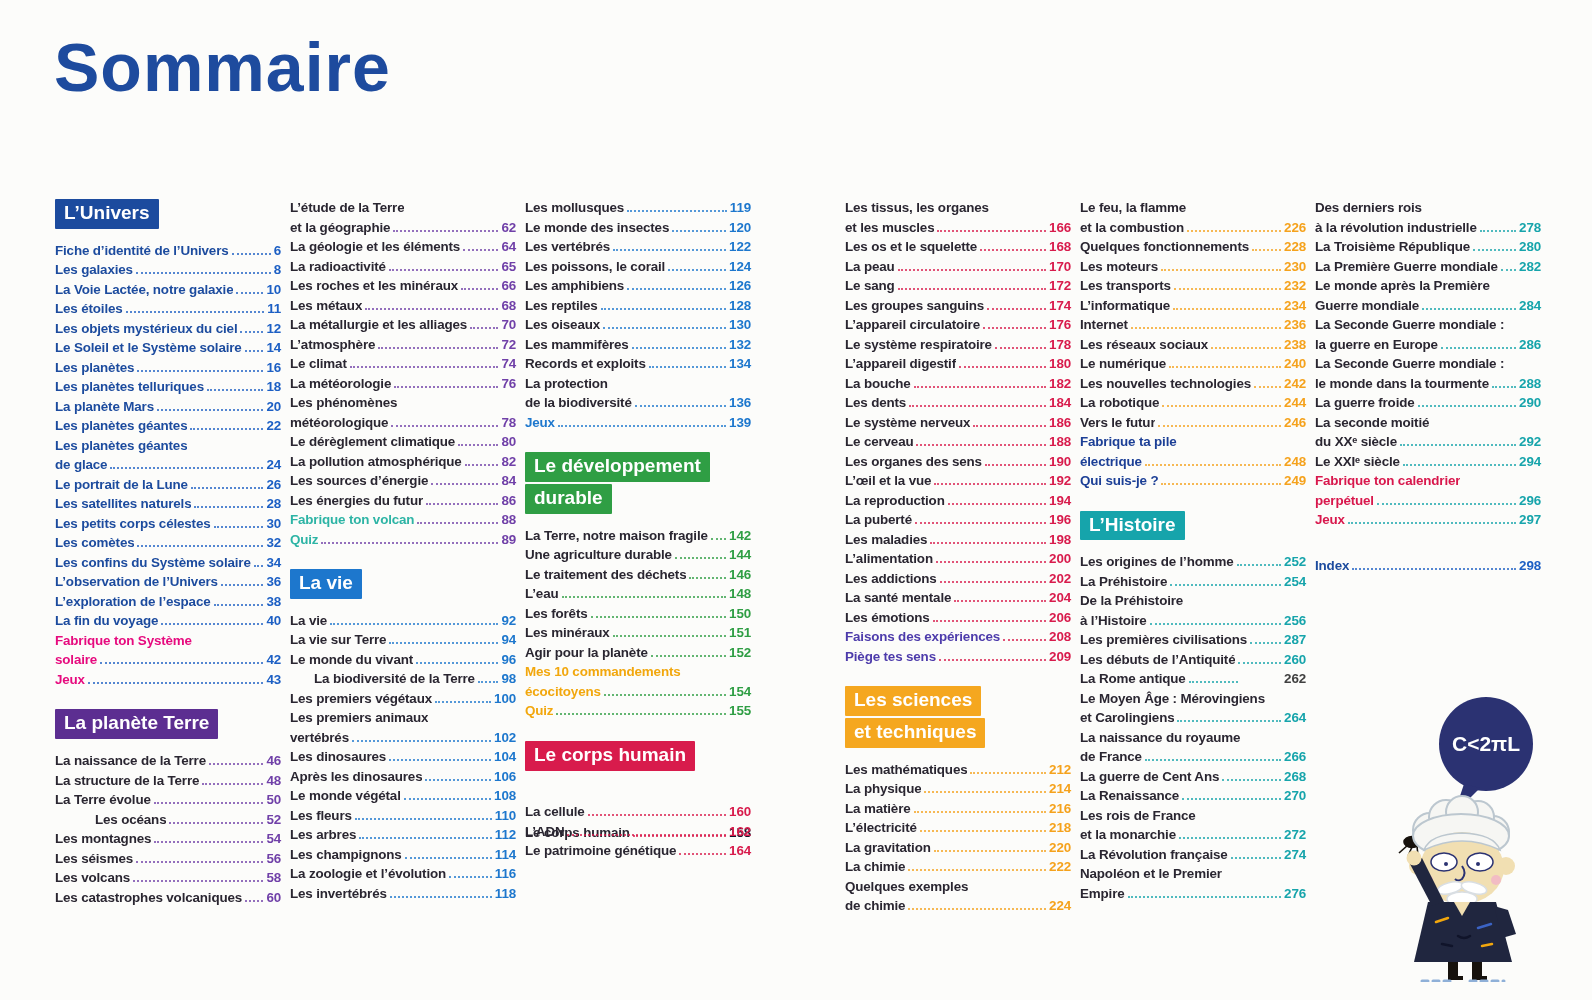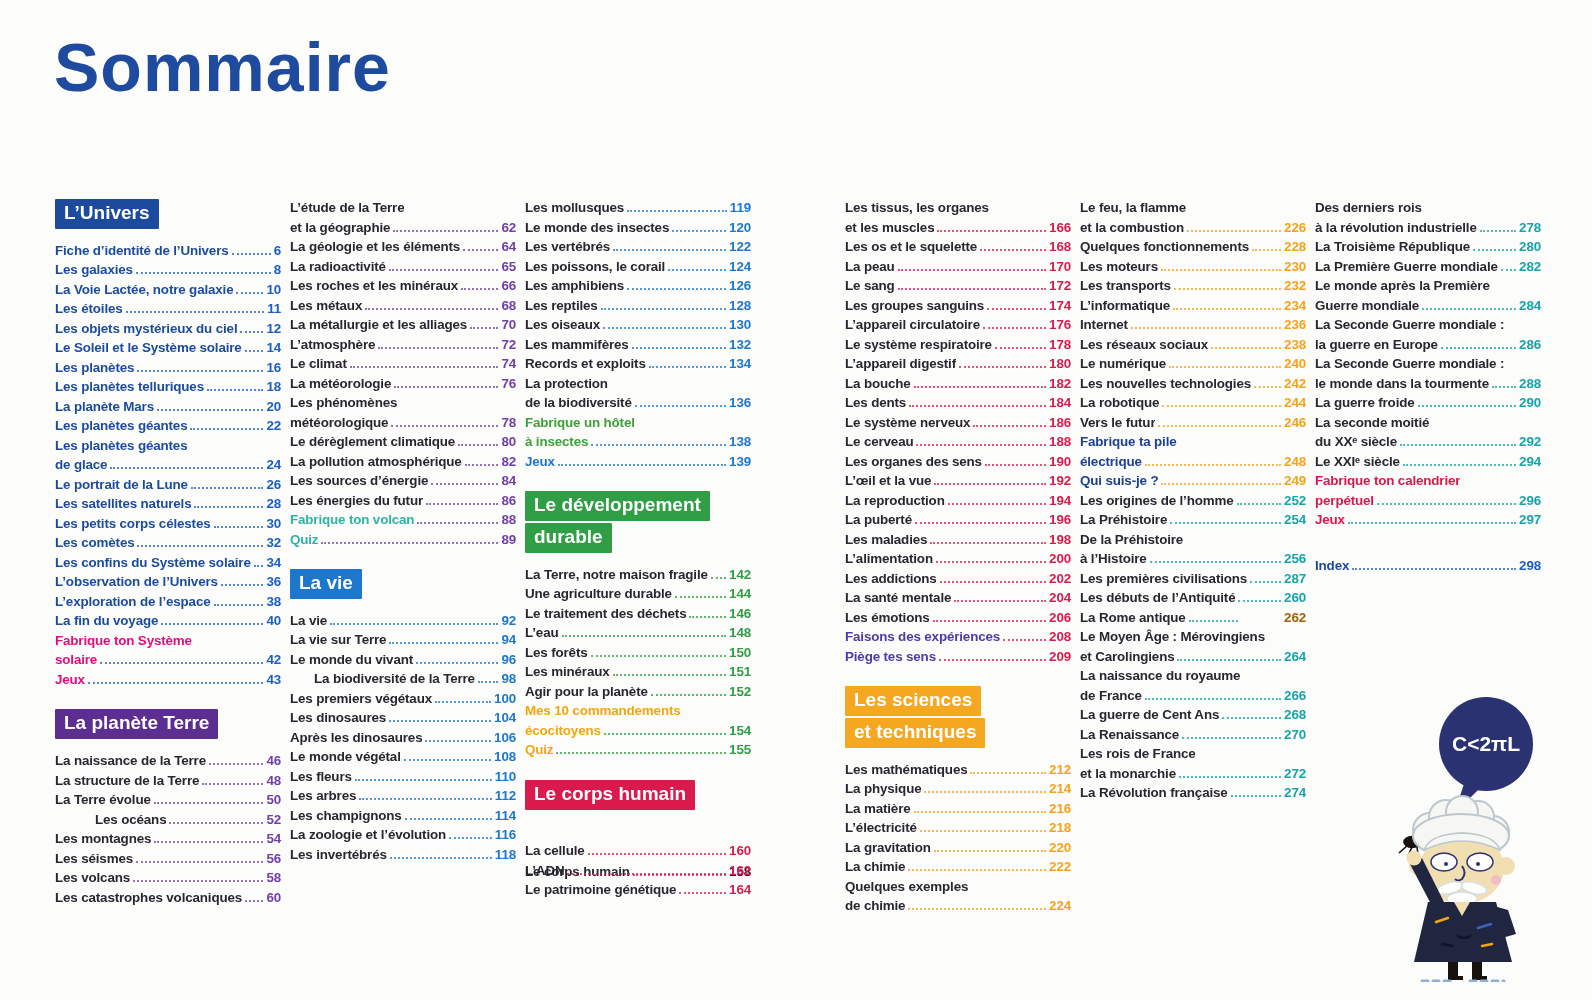--- a/index.html
+++ b/index.html
@@ -406,20 +406,30 @@
       </div>
       <div class="entry">
         <div class="line">
           <span class="txt" style="color: rgb(42, 38, 49);">Les premiers végétaux</span>
           <span class="lead" style="border-color: rgb(29, 119, 205);"></span>
           <span class="num" style="color: rgb(29, 119, 205);">100</span>
         </div>
       </div>
       <div class="entry">
         <div class="line">
+          <span class="txt" style="color: rgb(42, 38, 49);">Les premiers animaux</span>
+        </div>
+        <div class="line">
+          <span class="txt" style="color: rgb(42, 38, 49);">vertébrés</span>
+          <span class="lead" style="border-color: rgb(29, 119, 205);"></span>
+          <span class="num" style="color: rgb(29, 119, 205);">102</span>
+        </div>
+      </div>
+      <div class="entry">
+        <div class="line">
           <span class="txt" style="color: rgb(42, 38, 49);">Les dinosaures</span>
           <span class="lead" style="border-color: rgb(29, 119, 205);"></span>
           <span class="num" style="color: rgb(29, 119, 205);">104</span>
         </div>
       </div>
       <div class="entry">
         <div class="line">
           <span class="txt" style="color: rgb(42, 38, 49);">Après les dinosaures</span>
           <span class="lead" style="border-color: rgb(29, 119, 205);"></span>
           <span class="num" style="color: rgb(29, 119, 205);">106</span>
@@ -533,30 +543,20 @@
         </div>
       </div>
       <div class="entry">
         <div class="line">
           <span class="txt" style="color: rgb(42, 38, 49);">La protection</span>
         </div>
         <div class="line">
           <span class="txt" style="color: rgb(42, 38, 49);">de la biodiversité</span>
           <span class="lead" style="border-color: rgb(29, 119, 205);"></span>
           <span class="num" style="color: rgb(29, 119, 205);">136</span>
-        </div>
-      </div>
-      <div class="entry bold">
-        <div class="line">
-          <span class="txt" style="color: rgb(63, 159, 58);">Fabrique un hôtel</span>
-        </div>
-        <div class="line">
-          <span class="txt" style="color: rgb(63, 159, 58);">à insectes</span>
-          <span class="lead" style="border-color: rgb(29, 119, 205);"></span>
-          <span class="num" style="color: rgb(29, 119, 205);">138</span>
         </div>
       </div>
       <div class="entry bold">
         <div class="line">
           <span class="txt" style="color: rgb(29, 119, 205);">Jeux</span>
           <span class="lead" style="border-color: rgb(29, 119, 205);"></span>
           <span class="num" style="color: rgb(29, 119, 205);">139</span>
         </div>
       </div>
       <div class="chip-wrap">
@@ -974,20 +974,23 @@
           <span class="num" style="color: rgb(245, 162, 28);">248</span>
         </div>
       </div>
       <div class="entry bold">
         <div class="line">
           <span class="txt" style="color: rgb(28, 63, 150);">Qui suis-je ?</span>
           <span class="lead" style="border-color: rgb(245, 162, 28);"></span>
           <span class="num" style="color: rgb(245, 162, 28);">249</span>
         </div>
       </div>
+      <div class="chip-wrap">
+        <div class="chip" style="background: rgb(22, 164, 171);">L’Histoire</div>
+      </div>
       <div class="entry">
         <div class="line">
           <span class="txt" style="color: rgb(42, 38, 49);">Les origines de l’homme</span>
           <span class="lead" style="border-color: rgb(22, 164, 171);"></span>
           <span class="num" style="color: rgb(22, 164, 171);">252</span>
         </div>
       </div>
       <div class="entry">
         <div class="line">
           <span class="txt" style="color: rgb(42, 38, 49);">La Préhistoire</span>
@@ -1016,21 +1019,21 @@
         <div class="line">
           <span class="txt" style="color: rgb(42, 38, 49);">Les débuts de l’Antiquité</span>
           <span class="lead" style="border-color: rgb(22, 164, 171);"></span>
           <span class="num" style="color: rgb(22, 164, 171);">260</span>
         </div>
       </div>
       <div class="entry">
         <div class="line">
           <span class="txt" style="color: rgb(42, 38, 49);">La Rome antique</span>
           <span class="lead" style="border-color: rgb(22, 164, 171);"></span>
-          <span class="num" style="color: #a16207; margin-left: 43px;">262</span>
+          <span class="num" style="color: #404040; margin-left: 43px;">262</span>
         </div>
       </div>
       <div class="entry">
         <div class="line">
           <span class="txt" style="color: rgb(42, 38, 49);">Le Moyen Âge : Mérovingiens</span>
         </div>
         <div class="line">
           <span class="txt" style="color: rgb(42, 38, 49);">et Carolingiens</span>
           <span class="lead" style="border-color: rgb(22, 164, 171);"></span>
           <span class="num" style="color: rgb(22, 164, 171);">264</span>
@@ -1068,20 +1071,30 @@
           <span class="txt" style="color: rgb(42, 38, 49);">et la monarchie</span>
           <span class="lead" style="border-color: rgb(22, 164, 171);"></span>
           <span class="num" style="color: rgb(22, 164, 171);">272</span>
         </div>
       </div>
       <div class="entry">
         <div class="line">
           <span class="txt" style="color: rgb(42, 38, 49);">La Révolution française</span>
           <span class="lead" style="border-color: rgb(22, 164, 171);"></span>
           <span class="num" style="color: rgb(22, 164, 171);">274</span>
+        </div>
+      </div>
+      <div class="entry">
+        <div class="line">
+          <span class="txt" style="color: rgb(42, 38, 49);">Napoléon et le Premier</span>
+        </div>
+        <div class="line">
+          <span class="txt" style="color: rgb(42, 38, 49);">Empire</span>
+          <span class="lead" style="border-color: rgb(22, 164, 171);"></span>
+          <span class="num" style="color: rgb(22, 164, 171);">276</span>
         </div>
       </div>
     </div>
     <div class="col">
       <div class="entry">
         <div class="line">
           <span class="txt" style="color: rgb(42, 38, 49);">Des derniers rois</span>
         </div>
         <div class="line">
           <span class="txt" style="color: rgb(42, 38, 49);">à la révolution industrielle</span>

